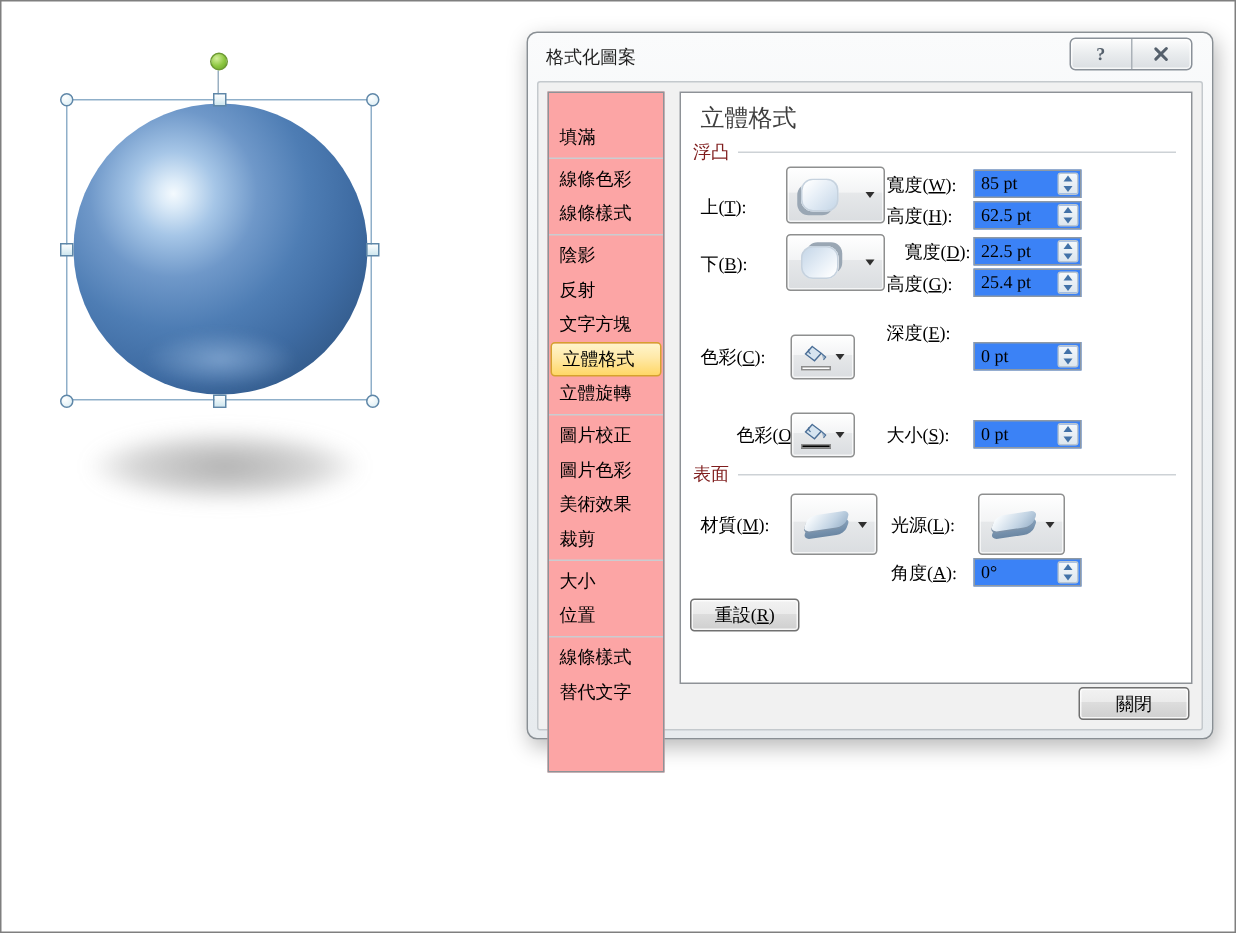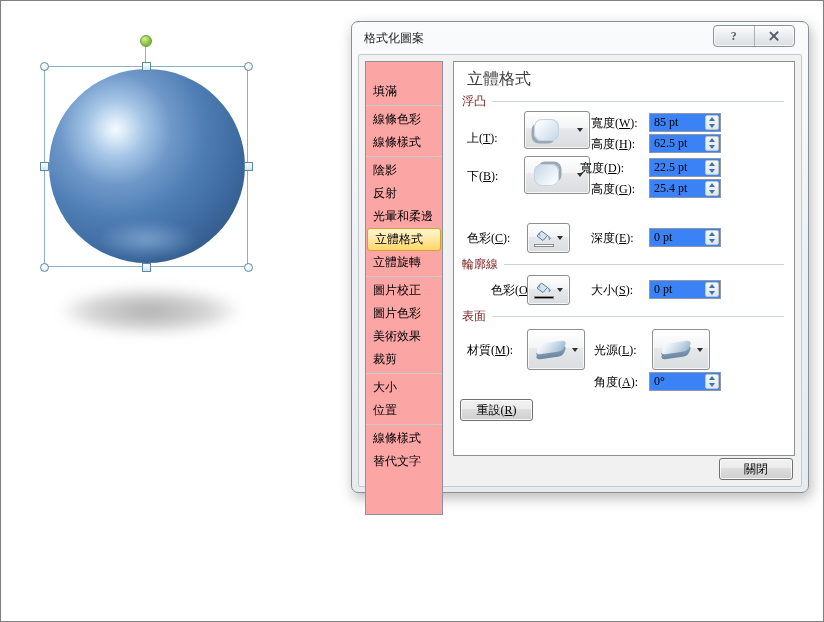--- a/index.html
+++ b/index.html
@@ -123,21 +123,21 @@
   <div class="dlg-body">
 
     <div class="sidebar">
         <div class="sb-item">填滿</div>
         <div class="sb-sep"></div>
         <div class="sb-item">線條色彩</div>
         <div class="sb-item">線條樣式</div>
         <div class="sb-sep"></div>
         <div class="sb-item">陰影</div>
         <div class="sb-item">反射</div>
-        <div class="sb-item">光暈和柔邊</div>
+        <div class="sb-item">文字方塊</div>
         <div class="sb-item selected">立體格式</div>
         <div class="sb-item">立體旋轉</div>
         <div class="sb-sep"></div>
         <div class="sb-item">圖片校正</div>
         <div class="sb-item">圖片色彩</div>
         <div class="sb-item">美術效果</div>
         <div class="sb-item">裁剪</div>
         <div class="sb-sep"></div>
         <div class="sb-item">大小</div>
         <div class="sb-item">位置</div>
@@ -173,21 +173,21 @@
             <span class="sa up"></span>
             <span class="sa dn"></span>
           </span>
       </div>
 
       <span class="lbl" style="left:13px;top:106px;">下(<u>B</u>):</span>
       <div class="btn3d" style="left:70px;top:94px;width:66px;height:38px;">
         <span class="bevel-ic down"></span>
         <span class="dd-arrow"></span>
       </div>
-      <span class="lbl" style="left:126px;top:98px;text-align:center;">寬度(<u>D</u>):</span>
+      <span class="lbl" style="left:149px;top:98px;text-align:center;">寬度(<u>D</u>):</span>
       <div class="spinfield" style="left:195px;top:96px;">
         <span class="fv">22.5 pt</span>
         <span class="spin">
             <span class="sa up"></span>
             <span class="sa dn"></span>
           </span>
       </div>
       <span class="lbl" style="left:137px;top:119px;">高度(<u>G</u>):</span>
       <div class="spinfield" style="left:195px;top:117px;">
         <span class="fv">25.4 pt</span>
@@ -202,33 +202,29 @@
         <span class="bucket-wrap">
           <svg width="18" height="13" viewBox="0 0 18 13">
             <path d="M6.5 1 L12.5 5.5 L8 10.5 L2 6 Z" fill="#d6e4f0" stroke="#4a6e96" stroke-width="0.9"></path>
             <path d="M5 3.4 C3.4 2.4 3.8 5 5.4 5.8" fill="none" stroke="#4a6e96" stroke-width="0.8"></path>
             <path d="M12.5 5.5 L15.5 8 L14 10" fill="#9fb6cc" stroke="#4a6e96" stroke-width="0.7"></path>
           </svg>
           <span class="swatch" style="background: rgb(255, 255, 255);"></span>
         </span>
         <span class="dd-arrow"></span>
       </div>
-      <span class="lbl" style="left:137px;top:168px;">深度(<u>E</u>):</span>
+      <span class="lbl" style="left:137px;top:152px;">深度(<u>E</u>):</span>
       <div class="spinfield" style="left:195px;top:166px;">
         <span class="fv">0 pt</span>
         <span class="spin">
             <span class="sa up"></span>
             <span class="sa dn"></span>
           </span>
       </div>
 
-      <div class="section" style="top:194px;">
-        <span>輪廓線</span>
-          <span class="rule"></span>
-      </div>
       <span class="lbl" style="left:13px;top:220px;margin-left:24px;">色彩(<u>O</u>):</span>
       <div class="btn3d" style="left:73px;top:213px;width:43px;height:30px;">
         <span class="bucket-wrap">
           <svg width="18" height="13" viewBox="0 0 18 13">
             <path d="M6.5 1 L12.5 5.5 L8 10.5 L2 6 Z" fill="#d6e4f0" stroke="#4a6e96" stroke-width="0.9"></path>
             <path d="M5 3.4 C3.4 2.4 3.8 5 5.4 5.8" fill="none" stroke="#4a6e96" stroke-width="0.8"></path>
             <path d="M12.5 5.5 L15.5 8 L14 10" fill="#9fb6cc" stroke="#4a6e96" stroke-width="0.7"></path>
           </svg>
           <span class="swatch" style="background: rgb(0, 0, 0);"></span>
         </span>

